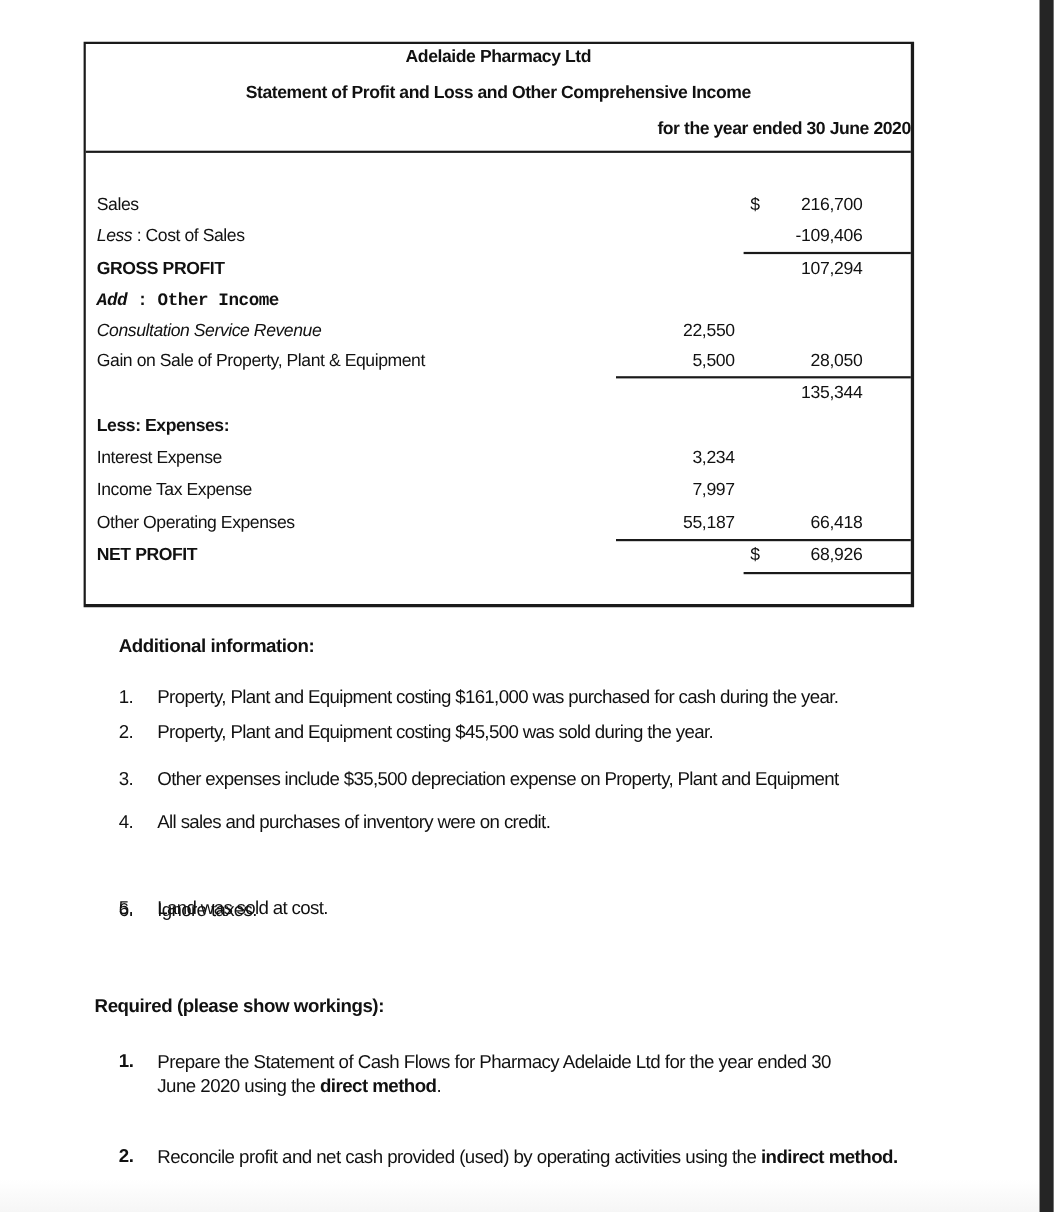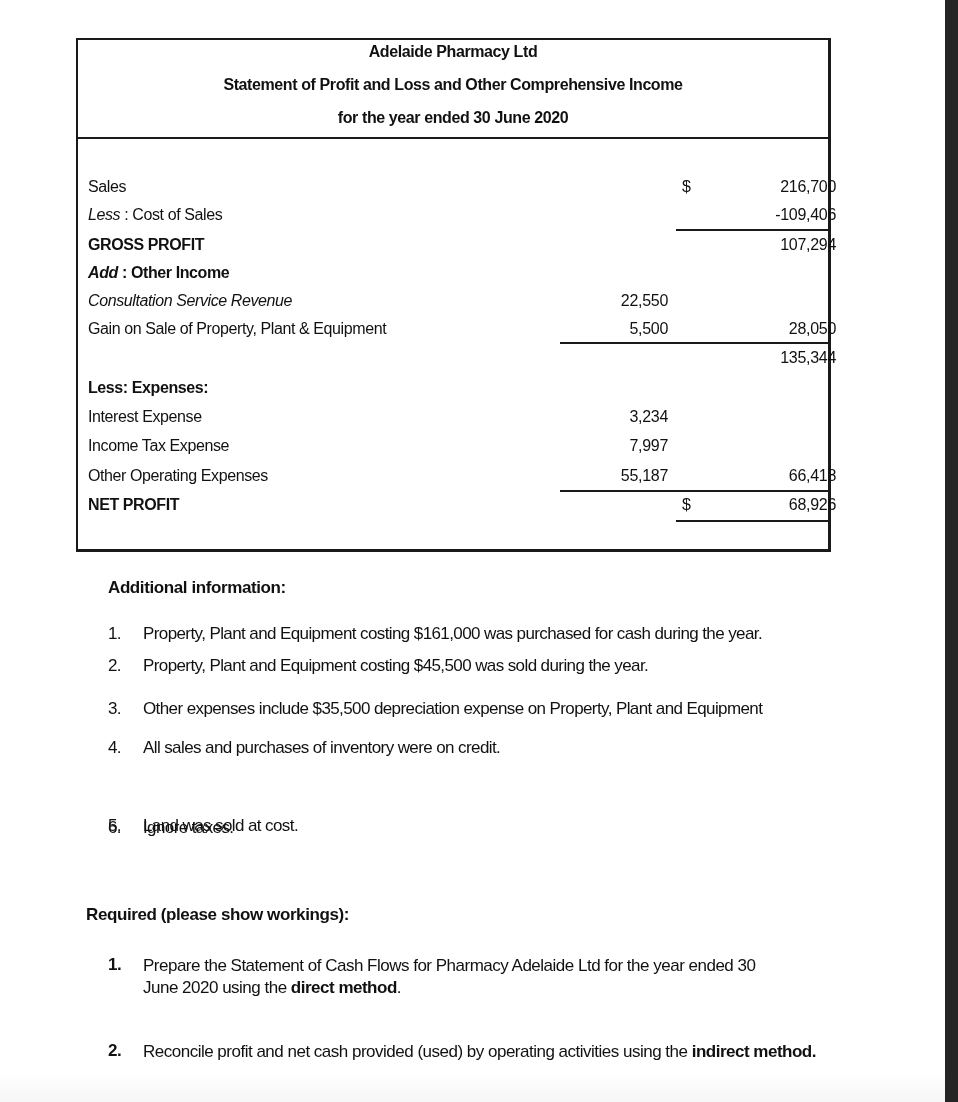--- a/index.html
+++ b/index.html
@@ -31,21 +31,21 @@
     font-weight: bold; font-size: 16px; letter-spacing: -0.4px;
   }
 
   .row-label {
     position: absolute; left: 10px; font-size: 16px; letter-spacing: -0.4px;
   }
   .num {
     position: absolute; font-size: 16px; text-align: right; letter-spacing: -0.3px;
   }
   .col-mid { left: 480px; width: 110px; }
-  .col-right { left: 648px; width: 110px; }
+  .col-right { left: 596px; width: 110px; }
   .dollar { position: absolute; left: 604px; font-size: 16px; }
   .bold { font-weight: bold; }
   .italic { font-style: italic; }
   .rule { position: absolute; height: 2px; background: #1a1a1a; }
 
   .info-title {
     position: absolute; left: 108px; top: 578px; font-size: 17px; font-weight: bold;
     letter-spacing: -0.4px;
   }
   .info-item { position: absolute; left: 108px; font-size: 17px; letter-spacing: -0.6px; }
@@ -62,35 +62,35 @@
 </head>
 <body>
 
 <div class="page-bg"></div>
 <div class="right-bar"></div>
 
 <div class="stmt-box">
   <div class="stmt-header">
     <div class="hdr-line" style="top:36px;">Statement of Profit and Loss and Other Comprehensive Income</div>
     <div class="hdr-line" style="top:3px;">Adelaide Pharmacy Ltd</div>
-    <div class="hdr-line" style="top:69px;">for the year ended 30 June 2020</div>
+    <div class="hdr-line" style="top:69px;text-align:right;">for the year ended 30 June 2020</div>
   </div>
 
   <div class="row-label" style="top:138px;">Sales</div>
   <div class="dollar" style="top:138px;">$</div>
   <div class="num col-right" style="top:138px;">216,700</div>
 
   <div class="row-label" style="top:166px;"><span class="italic">Less</span><span> : Cost of Sales</span></div>
   <div class="num col-right" style="top:166px;">-109,406</div>
   <div class="rule" style="left:598px; width:152px; top:189px;"></div>
 
   <div class="row-label bold" style="top:196px;">GROSS PROFIT</div>
   <div class="num col-right" style="top:196px;">107,294</div>
 
-  <div class="row-label bold" style="top:224px;"><span class="italic">Add</span><span> : Other Income</span></div>
+  <div class="row-label bold" style="top:224px;font-family:Liberation Mono, monospace;"><span class="italic">Add</span><span> : Other Income</span></div>
 
   <div class="row-label" style="top:252px;font-style:italic;">Consultation Service Revenue</div>
   <div class="num col-mid" style="top:252px;">22,550</div>
 
   <div class="row-label" style="top:280px;">Gain on Sale of Property, Plant &amp; Equipment</div>
   <div class="num col-mid" style="top:280px;">5,500</div>
   <div class="num col-right" style="top:280px;">28,050</div>
   <div class="rule" style="left:482px; width:268px; top:302px;"></div>
 
   <div class="num col-right" style="top:309px;">135,344</div>

